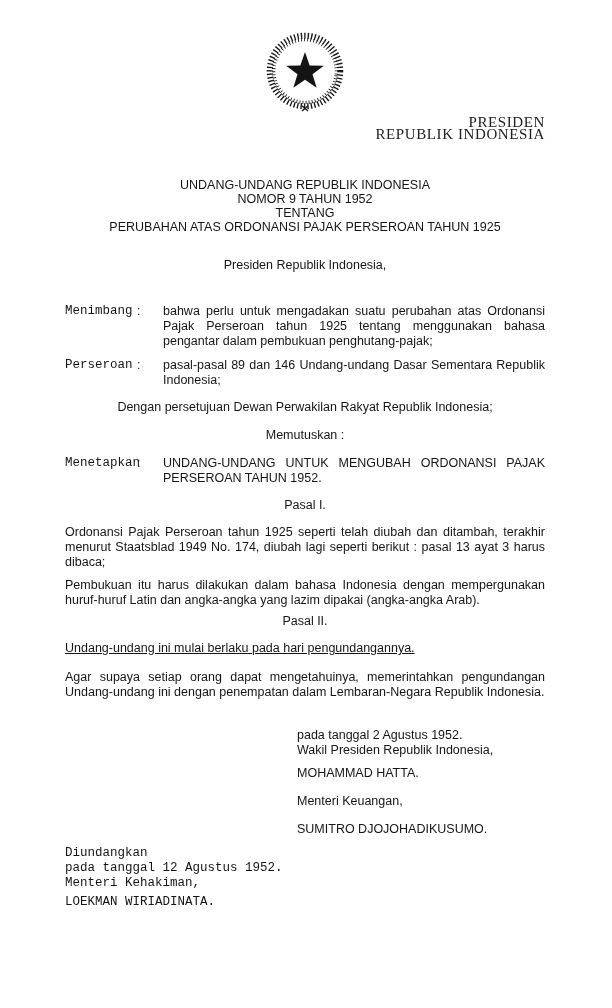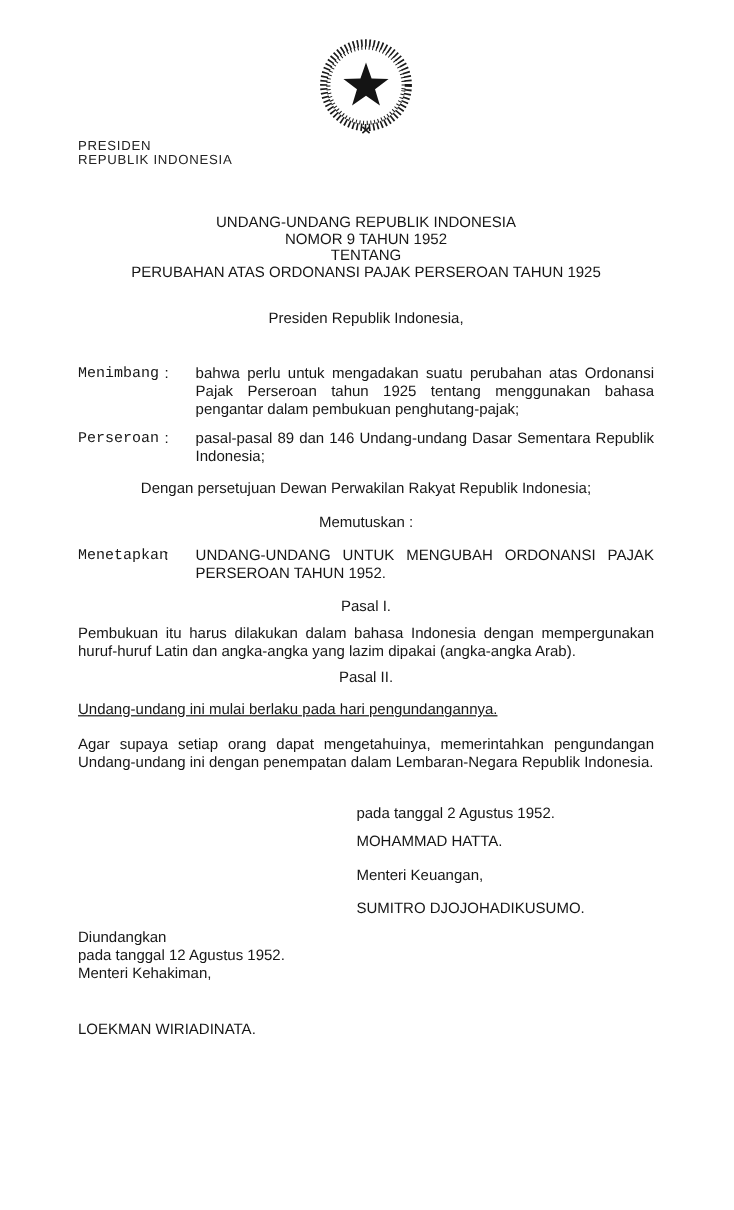--- a/index.html
+++ b/index.html
@@ -13,23 +13,23 @@
     color: #161616;
     font-family: "Liberation Sans", sans-serif;
     font-size: 12.5px;
     line-height: 15px;
     overflow: hidden;
   }
   .seal-wrap { text-align: center; height: 86px; }
   .seal-wrap svg { display: inline-block; }
   .seal-caption {
     margin-top: 2px;
-    text-align: left;
-    font-family: Liberation Sans, sans-serif;
-    font-size: 11px;
+    text-align: right;
+    font-family: Liberation Serif, serif;
+    font-size: 15px;
     line-height: 12px;
     letter-spacing: 0.6px;
     color: #222;
   }
   .title-block {
     margin-top: 38px;
     text-align: center;
     line-height: 14px;
   }
   .opening-line {
@@ -54,22 +54,22 @@
   .para-3 { margin-top: 12px; text-align: left; text-decoration: underline; }
   .para-4 { margin-top: 14px; }
   .sig-block {
     margin-top: 28px;
     margin-left: 232px;
     line-height: 15px;
   }
   .sig-name-1 { margin-top: 8px; }
   .sig-role-2 { margin-top: 13px; }
   .sig-name-2 { margin-top: 13px; }
-  .promulgation-block { margin-top: 9px; line-height: 15px; }
-  .promulgation-name { margin-top: 32px; }
+  .promulgation-block { margin-top: 9px; line-height: 15px; font-family: Liberation Mono, monospace; }
+  .promulgation-name { margin-top: 4px; }
 </style>
 </head>
 <body>
 
 <div class="page">
 
   <div class="seal-wrap">
     <svg width="86" height="86" viewBox="0 0 100 100">
       <g stroke="#1a1a1a" fill="none">
         <circle cx="50" cy="50" r="41" stroke-width="7" stroke-dasharray="1.6 2.4"></circle>
@@ -111,28 +111,30 @@
 
   <div class="decision-line">Memutuskan :</div>
 
   <div class="def-row enactment-row">
     <div class="def-label">Menetapkan</div>
     <div class="def-colon">:</div>
     <div class="def-text">UNDANG-UNDANG UNTUK MENGUBAH ORDONANSI PAJAK PERSEROAN TAHUN 1952.</div>
   </div>
 
   <div class="article-heading heading-1">Pasal I.</div>
+  <div class="para para-1">Ordonansi Pajak Perseroan tahun 1925 seperti telah diubah dan ditambah, terakhir menurut Staatsblad 1949 No. 174, diubah lagi seperti berikut : pasal 13 ayat 3 harus dibaca;</div>
   <div class="para para-2">Pembukuan itu harus dilakukan dalam bahasa Indonesia dengan mempergunakan huruf-huruf Latin dan angka-angka yang lazim dipakai (angka-angka Arab).</div>
 
   <div class="article-heading heading-2">Pasal II.</div>
   <div class="para para-3">Undang-undang ini mulai berlaku pada hari pengundangannya.</div>
   <div class="para para-4">Agar supaya setiap orang dapat mengetahuinya, memerintahkan pengundangan Undang-undang ini dengan penempatan dalam Lembaran-Negara Republik Indonesia.</div>
 
   <div class="sig-block">
     <div>pada tanggal 2 Agustus 1952.</div>
+    <div>Wakil Presiden Republik Indonesia,</div>
     <div class="sig-name-1">MOHAMMAD HATTA.</div>
     <div class="sig-role-2">Menteri Keuangan,</div>
     <div class="sig-name-2">SUMITRO DJOJOHADIKUSUMO.</div>
   </div>
 
   <div class="promulgation-block">
     <div>Diundangkan</div>
     <div>pada tanggal 12 Agustus 1952.</div>
     <div>Menteri Kehakiman,</div>
     <div class="promulgation-name">LOEKMAN WIRIADINATA.</div>

